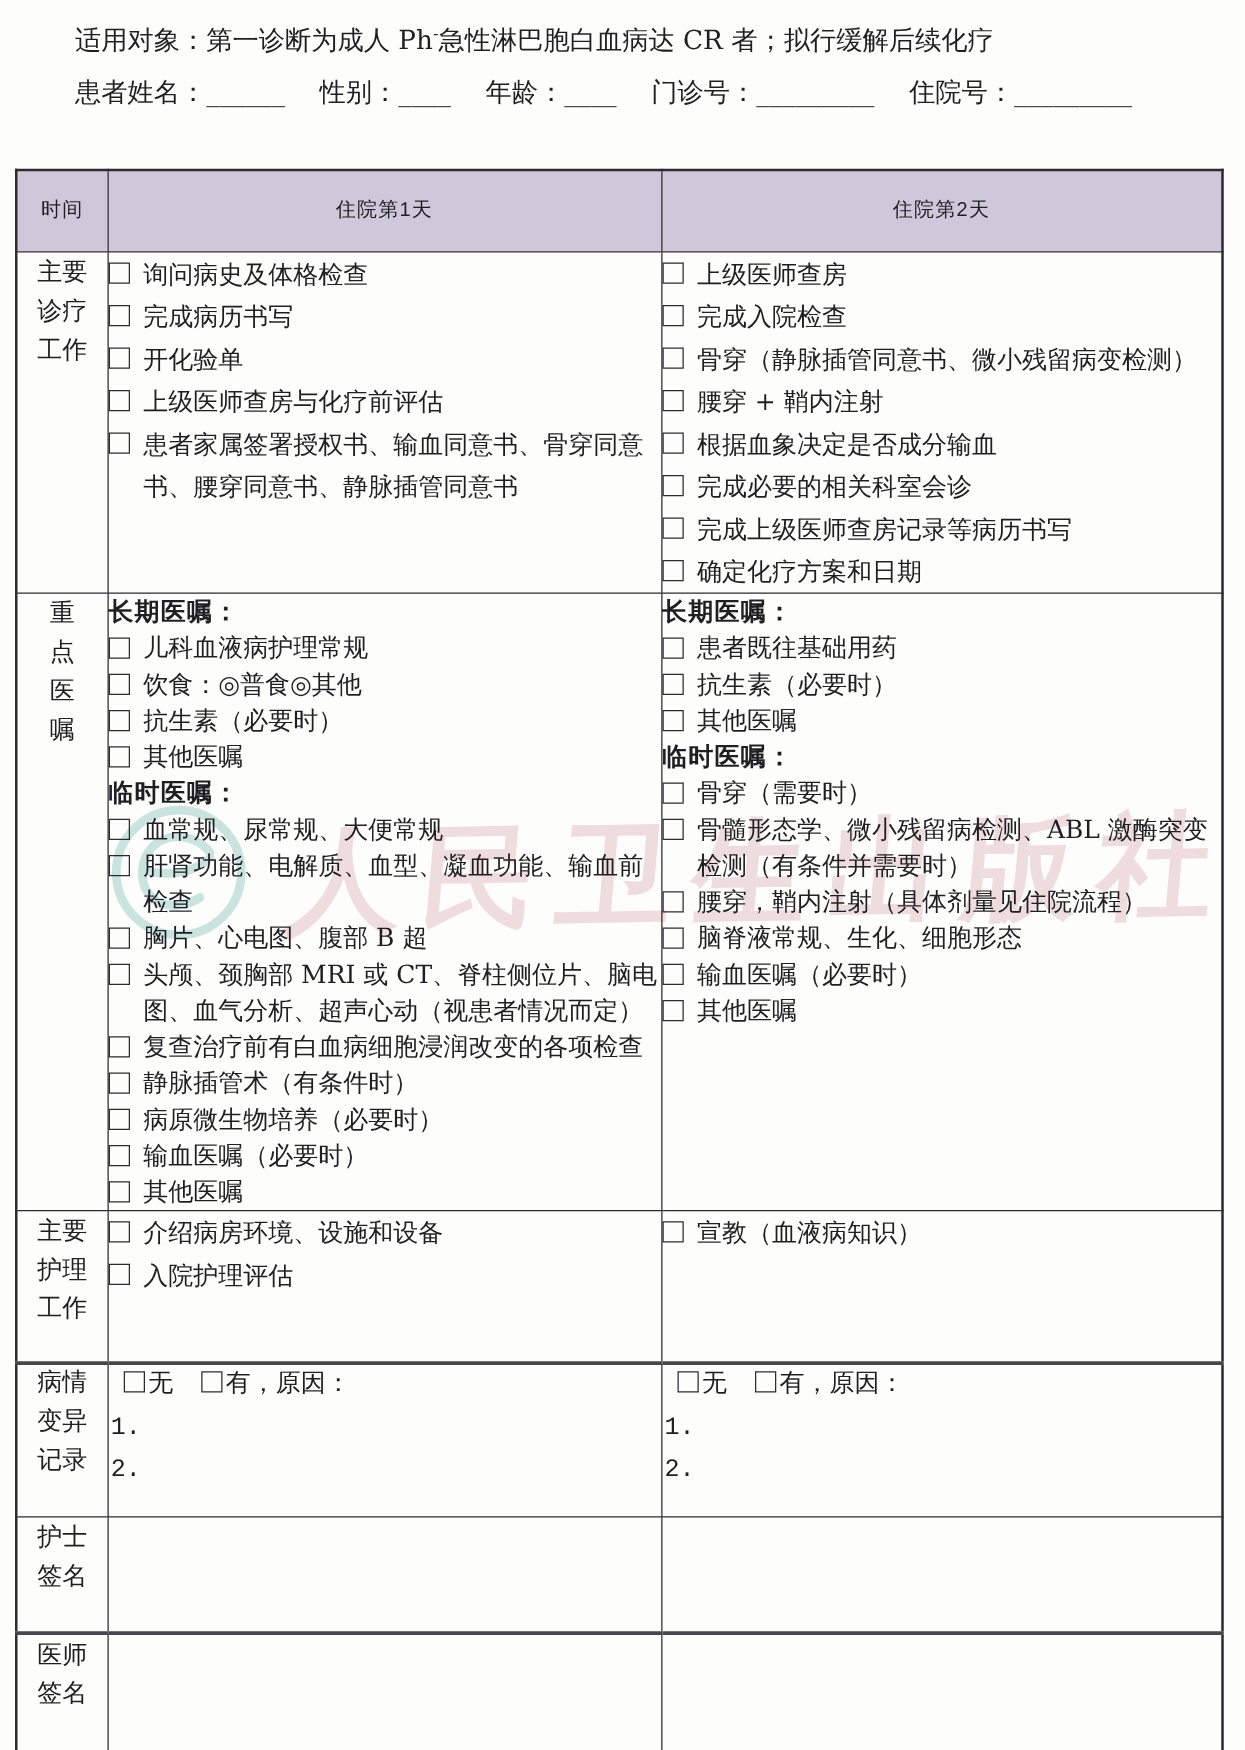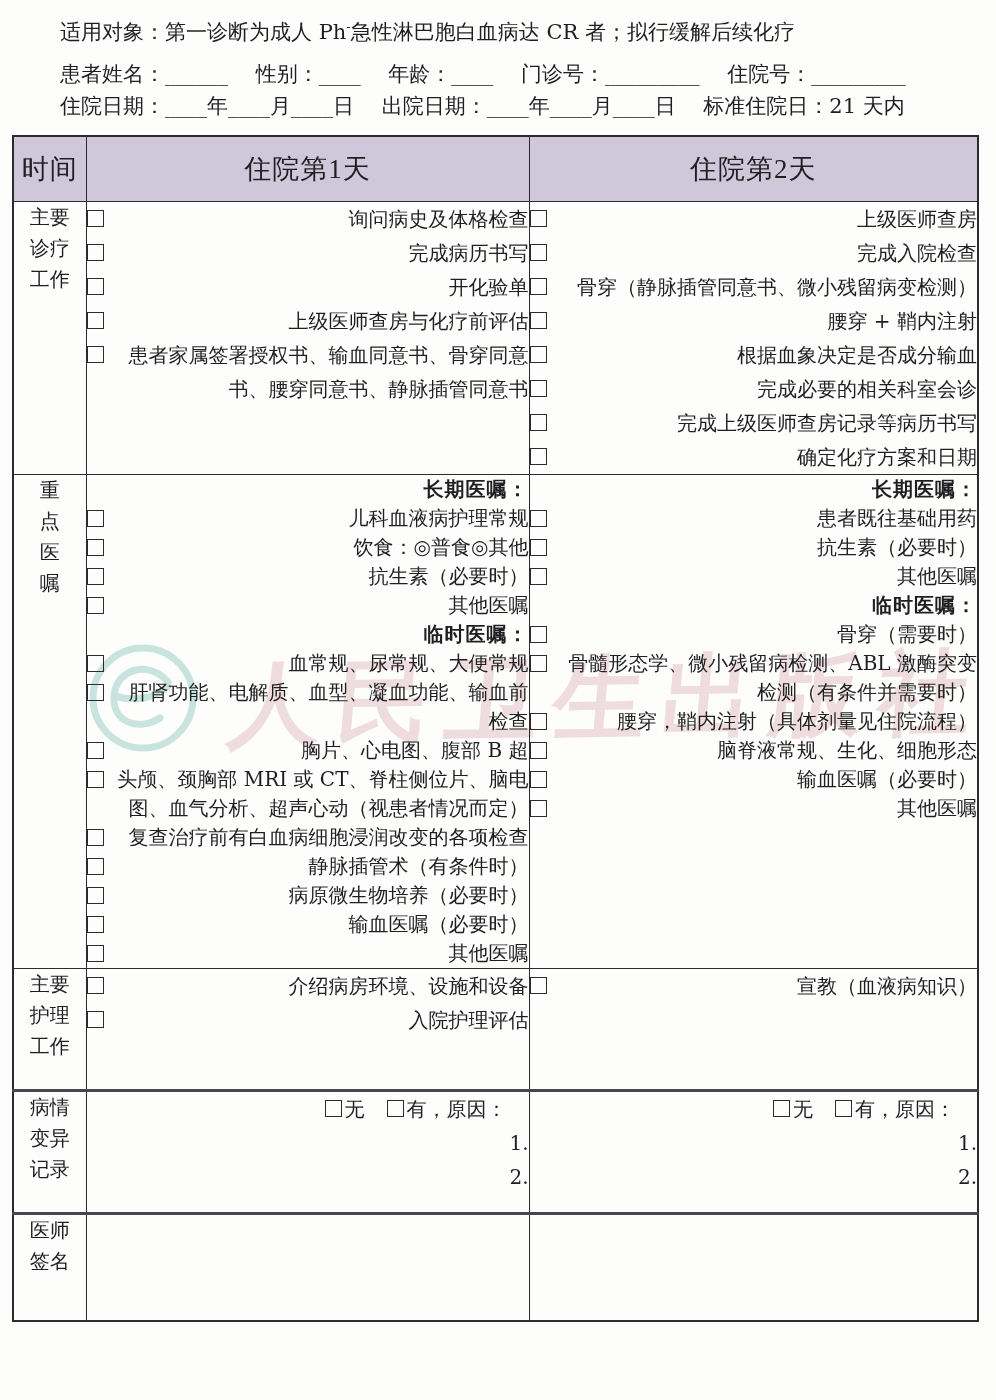--- a/index.html
+++ b/index.html
@@ -43,31 +43,31 @@
   }
   .pathway th,.pathway td{
     border:1.5px solid #2b2b30;
     padding:0;vertical-align:top;
     font-weight:normal;
   }
   .pathway tr.sep th,.pathway tr.sep td{border-top:3px solid #46464c;}
   .pathway tr.head th{
     background:#cfc8db;
     text-align:center;vertical-align:middle;
-    font-family:Liberation Serif, serif;
-    font-size:27px;letter-spacing:1px;
+    font-family:Liberation Sans, sans-serif;
+    font-size:16px;letter-spacing:1px;
   }
   .rl{ 
     text-align:center;vertical-align:middle;
     font-size:20px;line-height:31px;
     background:transparent;
     margin-top:16px;
   }
   .cell{padding:12px 10px 8px 8px;}
-  .item{position:relative;padding-left:28px;line-height:34px;text-align:right;}
+  .item{position:relative;padding-left:28px;line-height:34px;}
   .cell.dense .item{line-height:29px;}
   .item .cbx{
     position:absolute;left:0;top:8px;
     width:15px;height:15px;
     border:1.5px solid #2b2b30;
     background:transparent;
   }
   .cell.dense .item .cbx{top:6px;}
   .item.heading{
     padding-left:0;
@@ -83,21 +83,20 @@
   }
 </style>
 </head>
 <body>
 
 <div class="page">
 
   <div class="doc-header">
     <p class="hline first"><span>适用对象：第一诊断为成人 Ph</span><sup>-</sup><span>急性淋巴胞白血病达 CR 者；拟行缓解后续化疗</span></p>
     <p class="hline">患者姓名：______　 性别：____　 年龄：____　 门诊号：_________　 住院号：_________</p>
-    <p class="hline">住院日期：____年____月____日　 出院日期：____年____月____日　 标准住院日：21 天内</p>
   </div>
 
   <div class="watermark" aria-hidden="true">
     <svg class="wm-logo" width="118" height="112" viewBox="0 0 118 112">
       <circle cx="59" cy="56" r="50" fill="none" stroke="#9fcfc6" stroke-width="7"></circle>
       <path d="M84 40 C66 18, 32 26, 30 54 C28 80, 54 90, 76 76 M30 54 C52 60, 72 56, 84 44" fill="none" stroke="#9fcfc6" stroke-width="7" stroke-linecap="round"></path>
     </svg>
     <div class="wm-text" style="color:#d8a7ae;">人民卫生出版社</div>
   </div>
 
@@ -182,37 +181,45 @@
             <div>工作</div>
           </th>
           <td class="cell">
             <div class="item check"><span class="cbx"></span><span class="itxt">介绍病房环境、设施和设备</span></div>
             <div class="item check"><span class="cbx"></span><span class="itxt">入院护理评估</span></div>
           </td>
           <td class="cell">
             <div class="item check"><span class="cbx"></span><span class="itxt">宣教（血液病知识）</span></div>
           </td>
         </tr>
-        <tr class="sep" style="height: 123px;">
+        <tr class="sep" style="height: 123px; font-family: Liberation Mono, monospace;">
           <th class="rl">
             <div>病情</div>
             <div>变异</div>
             <div>记录</div>
           </th>
           <td class="cell">
             <div class="item variation"><span class="vopt"><span class="cbx"></span><span class="vlabel">无</span></span><span class="vopt"><span class="cbx"></span><span class="vlabel">有，原因：</span></span></div>
             <div class="item plain"><span>1.</span></div>
             <div class="item plain"><span>2.</span></div>
           </td>
           <td class="cell">
             <div class="item variation"><span class="vopt"><span class="cbx"></span><span class="vlabel">无</span></span><span class="vopt"><span class="cbx"></span><span class="vlabel">有，原因：</span></span></div>
             <div class="item plain"><span>1.</span></div>
             <div class="item plain"><span>2.</span></div>
           </td>
         </tr>
+        <tr style="height: 93px;">
+          <th class="rl">
+            <div>护士</div>
+            <div>签名</div>
+          </th>
+          <td class="cell"></td>
+          <td class="cell"></td>
+        </tr>
         <tr class="sep" style="height: 108px;">
           <th class="rl">
             <div>医师</div>
             <div>签名</div>
           </th>
           <td class="cell"></td>
           <td class="cell"></td>
         </tr>
       </tbody>
   </table>

